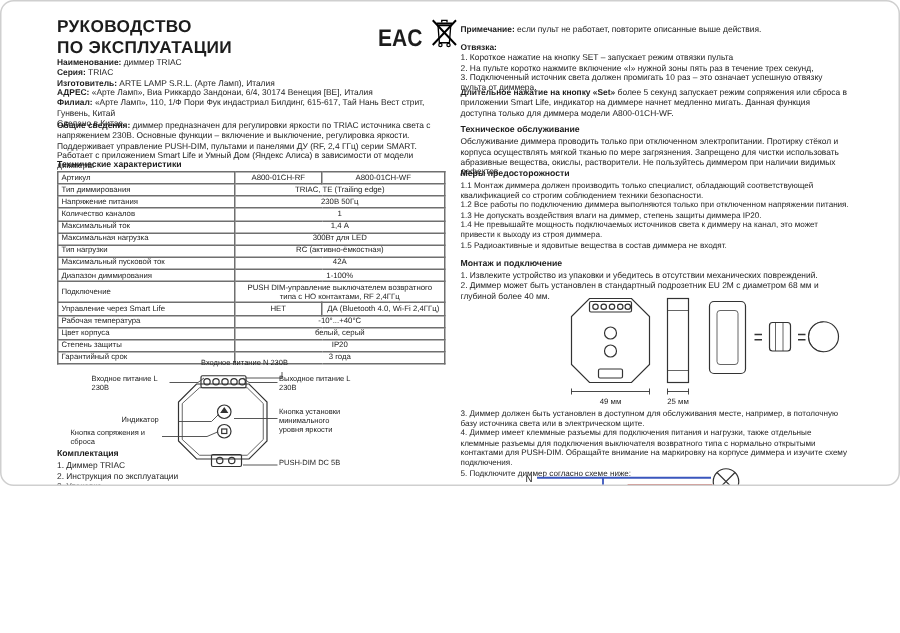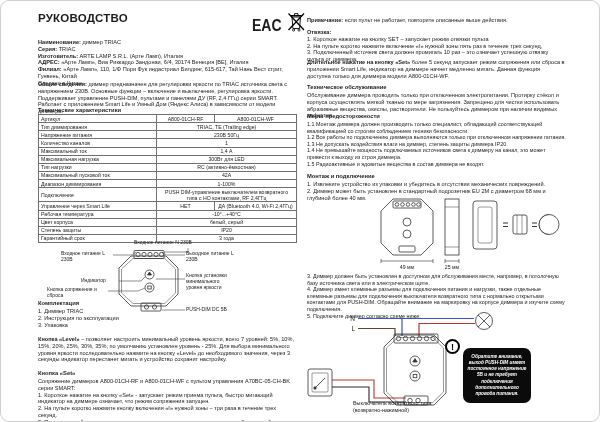--- a/index.html
+++ b/index.html
@@ -1,18 +1,18 @@
 <!DOCTYPE html>
 <html><head>
 <meta charset="utf-8">
 <style>
   html,body{margin:0;padding:0;width:600px;height:422px;overflow:hidden;background:#fff;}
   *{box-sizing:border-box;}
   body{font-family:"Liberation Sans",sans-serif;color:#1c1c1c;-webkit-font-smoothing:antialiased;}
-  .page{position:absolute;left:0;top:0;width:600px;height:422px;background:#fff;border:1px solid #cfcfcf;border-radius:9px;overflow:hidden;}
+  .page{position:absolute;left:0;top:0;width:600px;height:324px;background:#fff;border:1px solid #cfcfcf;border-radius:9px;overflow:hidden;}
   .abs{position:absolute;}
   .h1{font-size:11.5px;font-weight:bold;line-height:1.18;letter-spacing:.2px;}
   .t{font-size:5.6px;line-height:1.22;}
   .tt{font-size:5.4px;line-height:1.22;}
   .b{font-weight:bold;}
   .sec-h{font-size:5.8px;font-weight:bold;line-height:1.2;margin-bottom:1px;}
   .eac{font-weight:900;font-size:14px;letter-spacing:0;transform:scaleY(1.15);line-height:1;}
   table.spec{border-collapse:collapse;width:259px;font-size:5.2px;table-layout:fixed;}
   .spec td{border:0.5px solid #6f6f6f;padding:0.5px 2px;line-height:1.18;overflow:hidden;}
   .spec td.l{width:118px;text-align:left;}
@@ -26,20 +26,21 @@
            background:#fff;color:#000;font-weight:900;font-size:9px;display:flex;align-items:center;justify-content:center;}
   svg{display:block;}
 </style>
 </head>
 <body>
 
 <div class="page">
 
   <div class="abs h1" style="left:37px;top:11px;">
     <div>РУКОВОДСТВО</div>
+    <div>ПО ЭКСПЛУАТАЦИИ</div>
   </div>
 
   <div class="abs" style="left:251px;top:9px;display:flex;gap:5px;align-items:flex-end;">
     <div class="eac">EAC</div>
     <svg width="18" height="22" viewBox="0 0 18 22">
       <path d="M5 7 H13.5 L12.6 18.5 H5.9 Z" fill="none" stroke="#000" stroke-width="0.9"></path>
       <rect x="4" y="5" width="10.5" height="1.4" fill="#000"></rect>
       <path d="M7.5 5 V3.6 H11 V5" fill="none" stroke="#000" stroke-width="0.9"></path>
       <circle cx="6.6" cy="20" r="1.1" fill="none" stroke="#000" stroke-width="0.8"></circle>
       <circle cx="12" cy="20" r="1.1" fill="none" stroke="#000" stroke-width="0.8"></circle>

